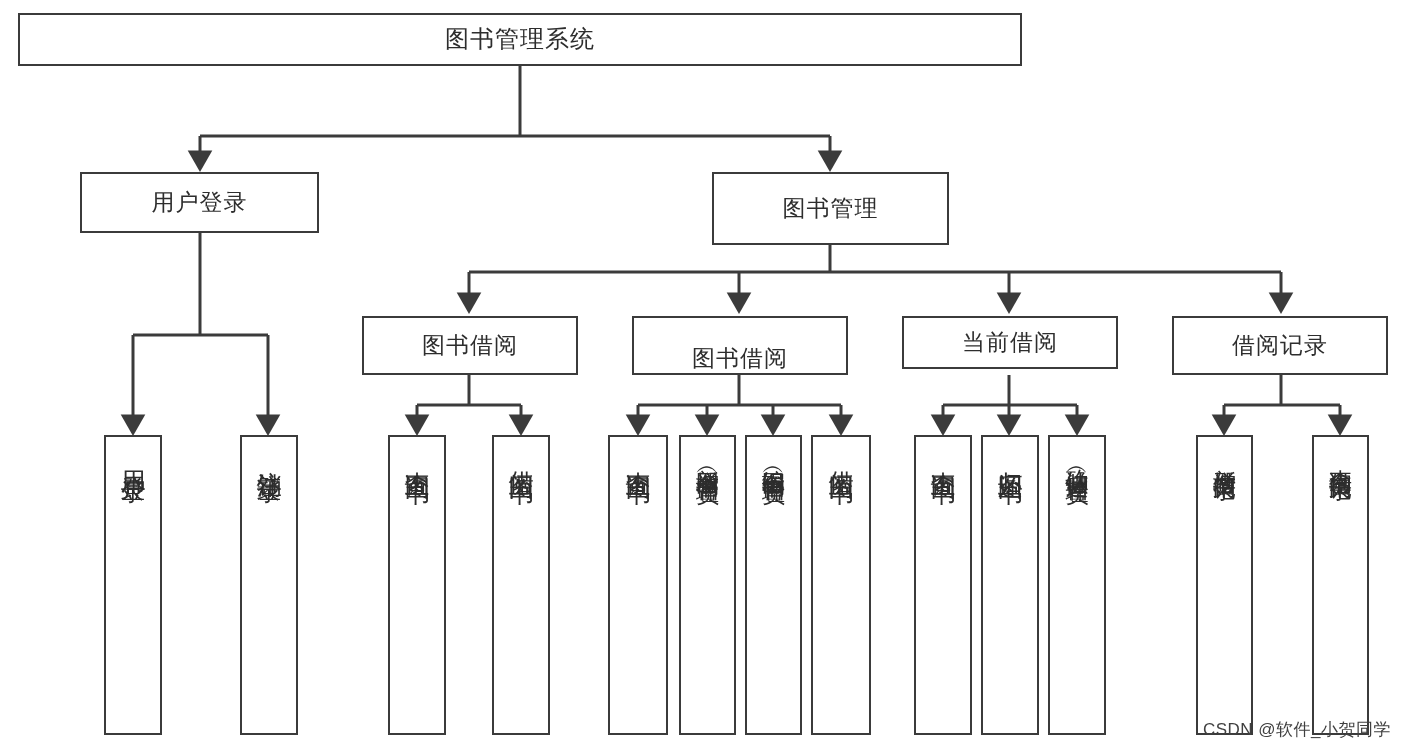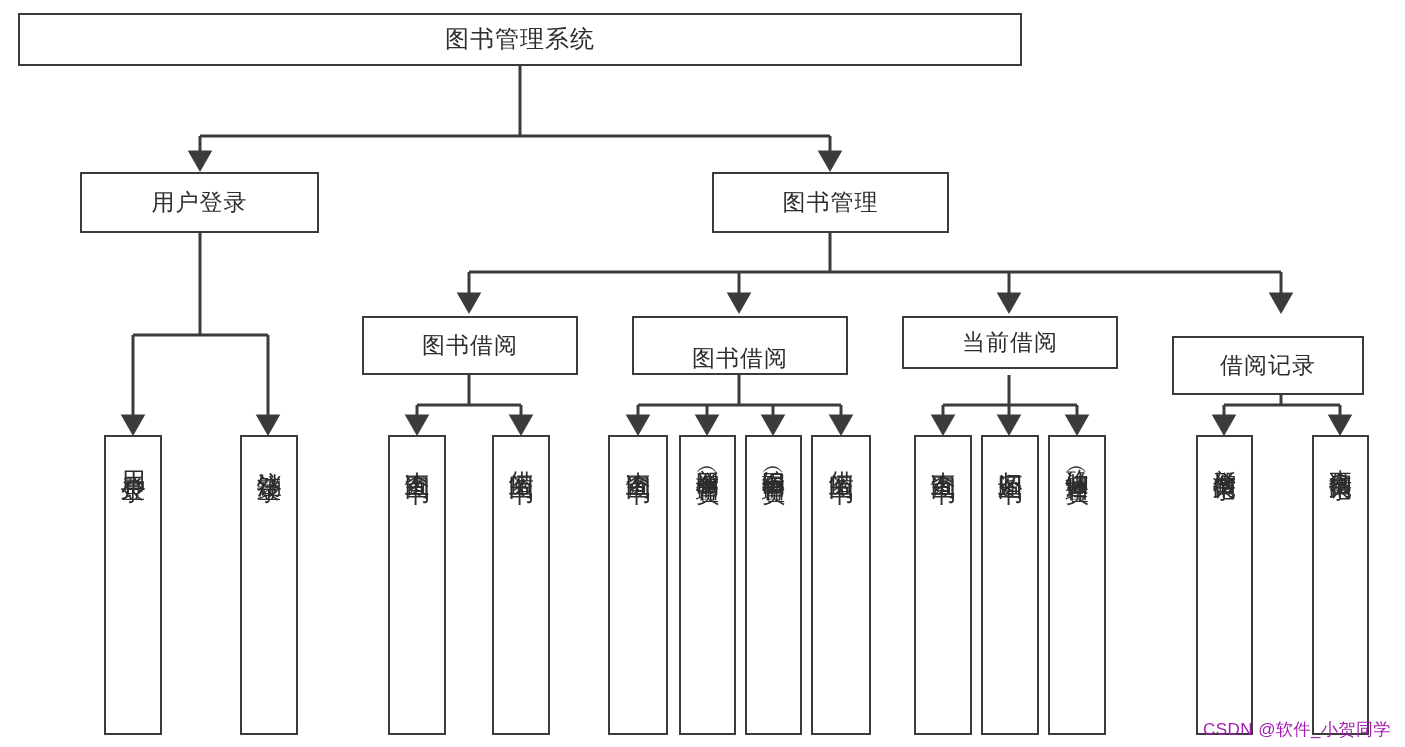--- a/index.html
+++ b/index.html
@@ -59,21 +59,21 @@
     letter-spacing: 2px;
   }
   #root-node {
     font-size: 24px;
   }
   #watermark {
     position: absolute;
     right: 14px;
     bottom: 6px;
     font-size: 17px;
-    color: #a21caf;
+    color: #404040;
     letter-spacing: 0.5px;
     white-space: nowrap;
   }
 </style>
 </head>
 <body>
 
 <div id="canvas">
 
   <svg id="edges" viewBox="0 0 1405 747">
@@ -126,34 +126,34 @@
     </g>
   </svg>
 
   <div class="node horiz" id="root-node" style="left:18px; top:13px; width:1004px; height:53px;">
     <span>图书管理系统</span>
   </div>
 
   <div class="node horiz" style="left:80px; top:172px; width:239px; height:61px;">
     <span>用户登录</span>
   </div>
-  <div class="node horiz" style="left:712px; top:172px; width:237px; height:61px;">
+  <div class="node horiz" style="left:712px; top:172px; width:237px; height:73px;">
     <span>图书管理</span>
   </div>
 
   <div class="node horiz" style="left:362px; top:316px; width:216px; height:59px;">
     <span>图书借阅</span>
   </div>
   <div class="node horiz" style="left:632px; top:316px; width:216px; height:59px;align-items:flex-end;">
     <span>图书借阅</span>
   </div>
   <div class="node horiz" style="left:902px; top:316px; width:216px; height:53px;">
     <span>当前借阅</span>
   </div>
-  <div class="node horiz" style="left:1172px; top:316px; width:192px; height:59px;margin-top:20px;">
+  <div class="node horiz" style="left:1172px; top:316px; width:216px; height:59px;">
     <span>借阅记录</span>
   </div>
 
   <div class="node vert" style="left:104px; top:435px; width:58px; height:300px;">
     <span class="vlabel">用户登录</span>
   </div>
   <div class="node vert" style="left:240px; top:435px; width:58px; height:300px;">
     <span class="vlabel">注销登录</span>
   </div>
 

